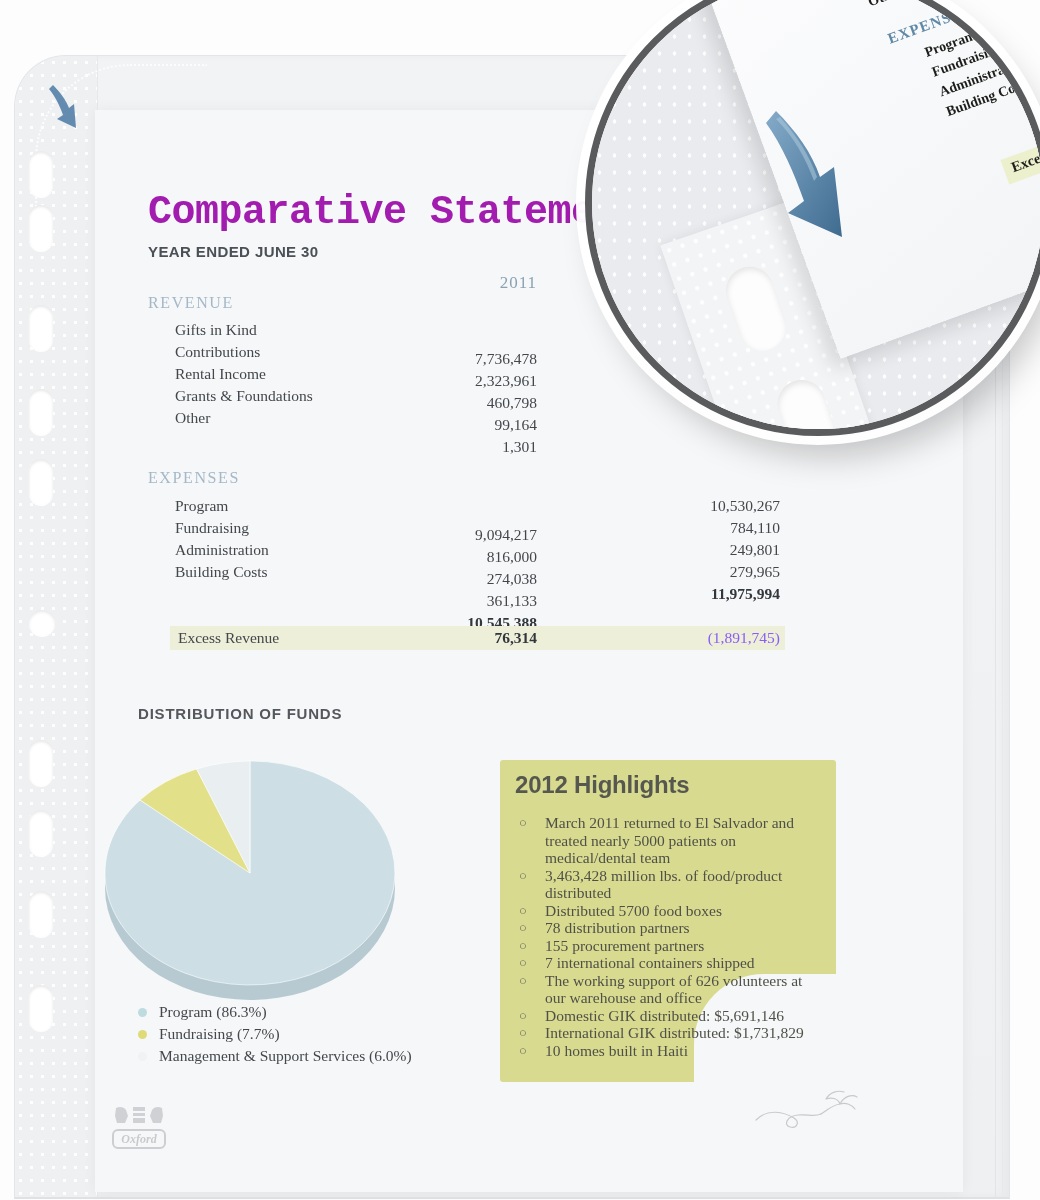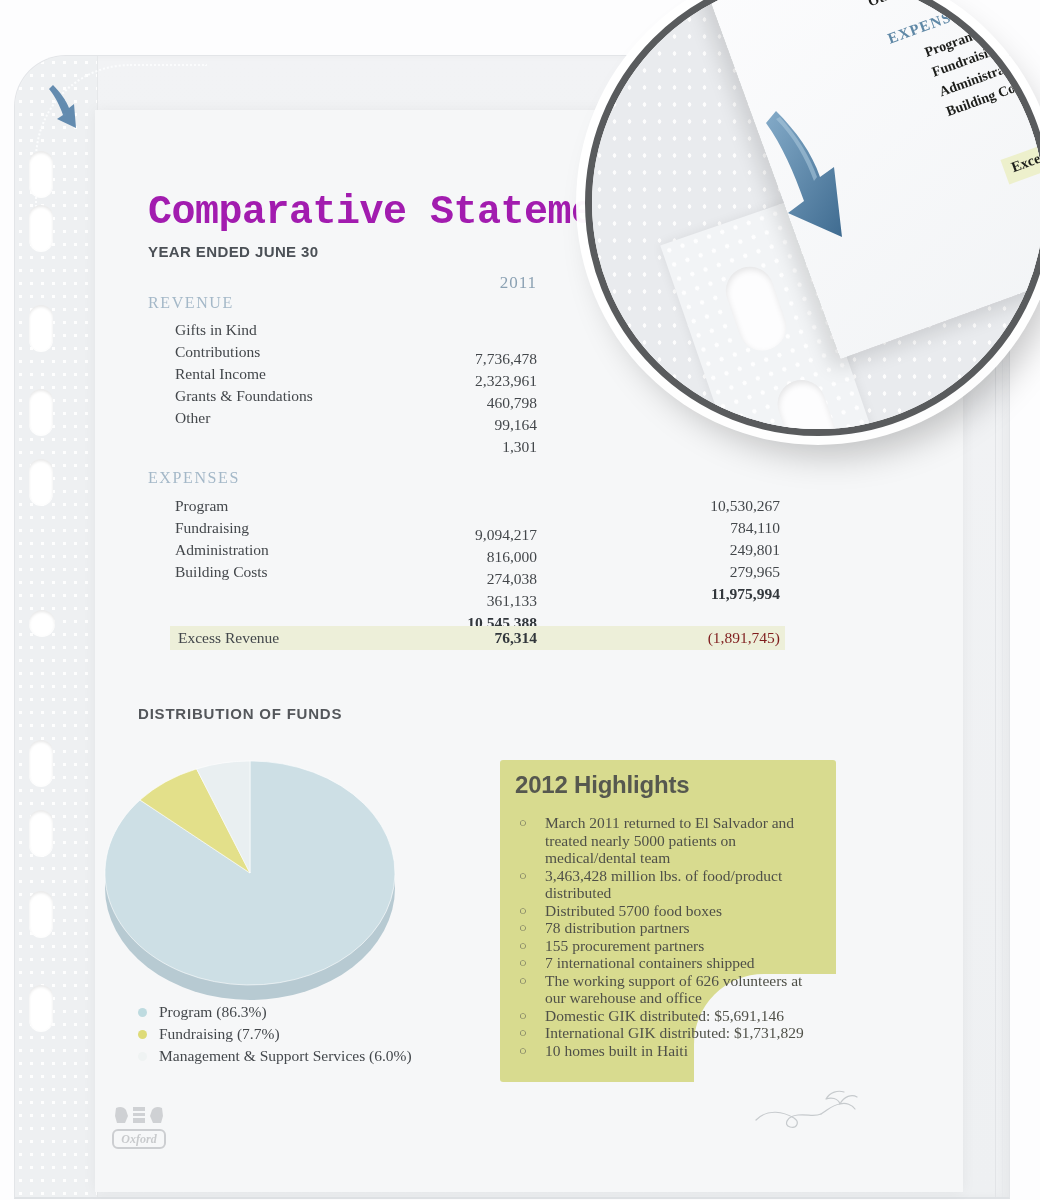--- a/index.html
+++ b/index.html
@@ -40,21 +40,21 @@
   .row .lbl{position:absolute;left:27px;white-space:nowrap;}
   .row .v1{position:absolute;left:189px;width:200px;text-align:right;margin-top:29px;}
   .row .v2{position:absolute;left:432px;width:200px;text-align:right;}
   .row.total{font-weight:bold;color:#32373c;}
   .row.total .v2p{position:absolute;left:559px;text-align:left;white-space:nowrap;}
   .excess-band{left:75px;top:516px;width:615px;height:24px;background:#edefd9;}
   .excess-band .lbl{position:absolute;left:8px;top:3px;font-size:15.5px;color:#43474b;}
   .excess-band .v1{position:absolute;left:167px;top:3px;width:200px;text-align:right;
     font-weight:bold;color:#32373c;font-size:15.5px;}
   .excess-band .v2{position:absolute;left:410px;top:3px;width:200px;text-align:right;
-    font-size:15.5px;color:#7f1d1d;}
+    font-size:15.5px;color:#8b5cf6;}
   .disthdr{left:43px;top:595px;font-family:"Liberation Sans",sans-serif;font-size:15px;
     font-weight:bold;color:#54575b;letter-spacing:0.8px;}
 
   
   .legend-row{position:absolute;left:43px;height:18px;font-size:15.5px;color:#44484c;}
   .legend-dot{position:absolute;left:0;top:5px;width:9px;height:9px;border-radius:50%;}
   .legend-txt{position:absolute;left:21px;white-space:nowrap;}
 
   
   .highlights{left:405px;top:650px;width:336px;height:322px;background:#d8db8f;

